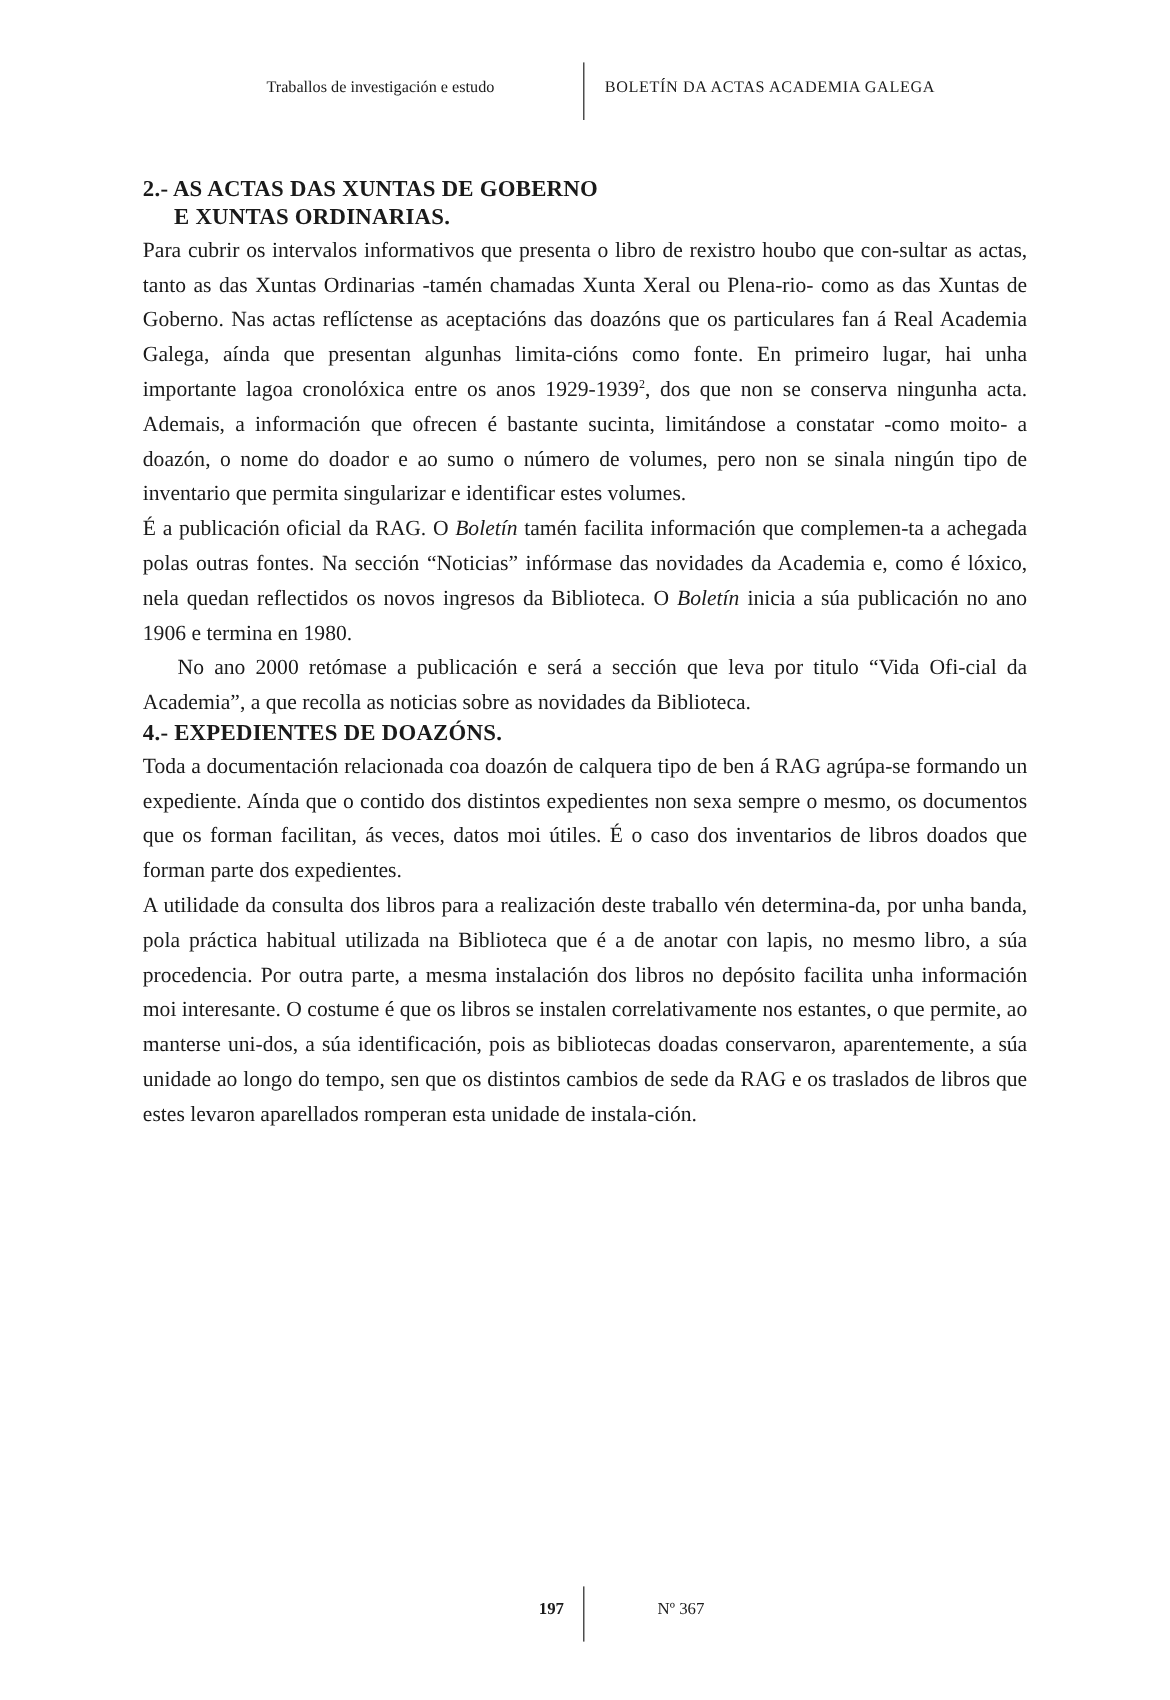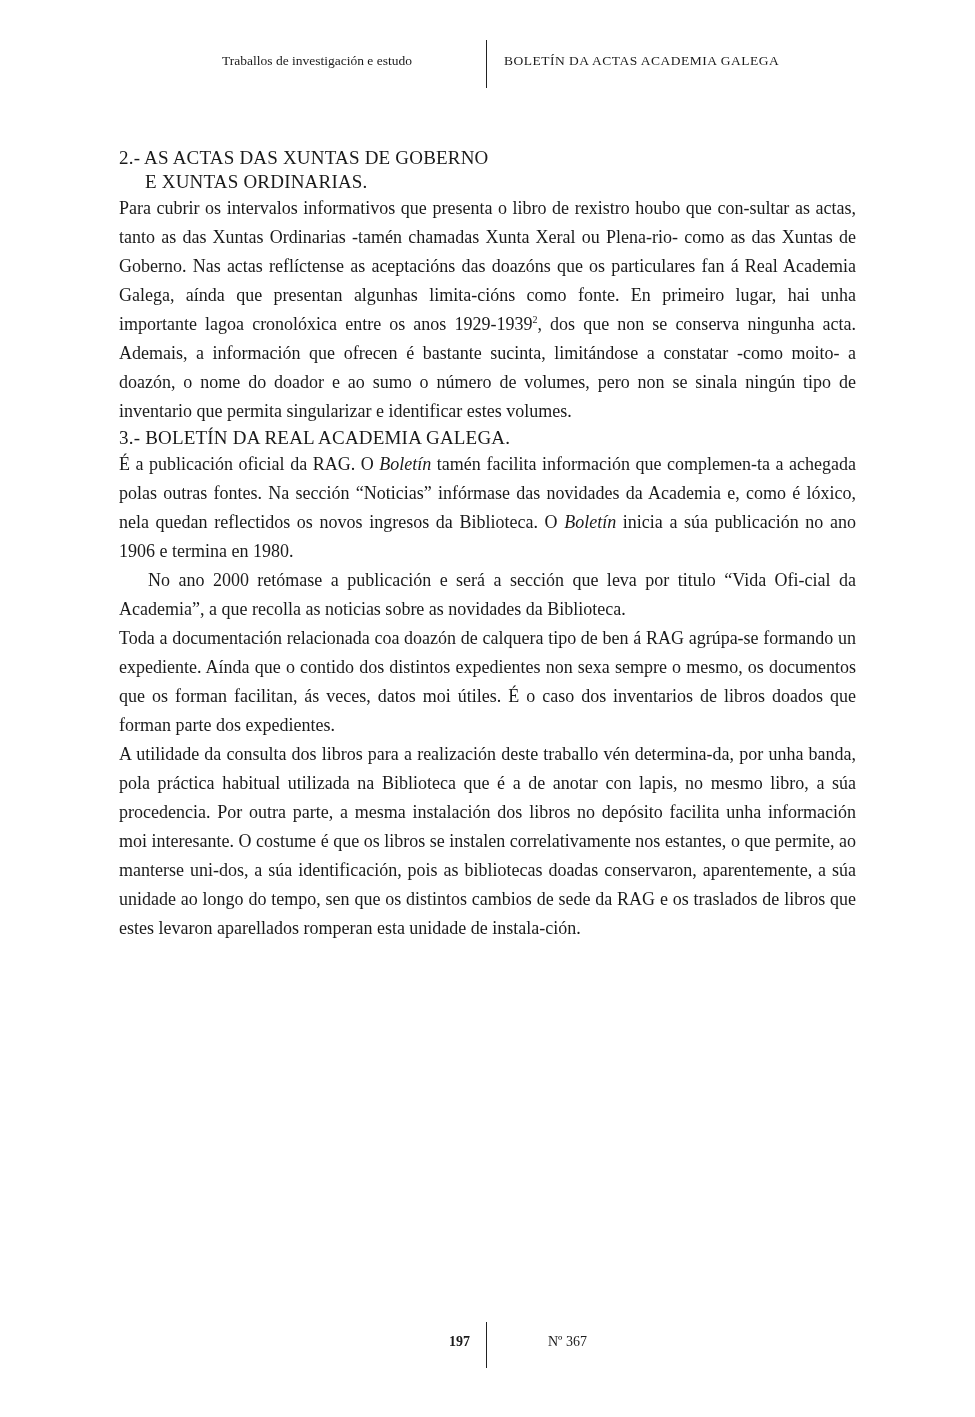--- a/index.html
+++ b/index.html
@@ -10,21 +10,21 @@
     body {
       width: 975px;
       height: 1417px;
       position: relative;
       overflow: hidden;
       color: #1a1a1a;
       font-family: "Liberation Serif", "DejaVu Serif", serif;
     }
     .running-head {
       position: absolute;
-      top: 40px;
+      top: 52px;
       left: 0;
       width: 915px;
       height: 48px;
     }
     .rh-left {
       position: absolute;
       right: 503px;
       top: 13px;
       font-size: 13.5px;
       white-space: nowrap;
@@ -45,21 +45,21 @@
       letter-spacing: 0.5px;
       white-space: nowrap;
     }
     .content {
       position: absolute;
       left: 119px;
       top: 146px;
       width: 737px;
     }
     h2.section-heading {
-      font-weight: normal;
+      font-weight: bold;
       font-size: 19px;
       line-height: 24px;
       margin: 0;
       letter-spacing: 0.2px;
     }
     h2 .indent-line {
       display: block;
       padding-left: 26px;
     }
     p.body {
@@ -125,26 +125,26 @@
 
   <section>
     <h2 class="section-heading">
       <span>2.- AS ACTAS DAS XUNTAS DE GOBERNO</span>
       <span class="indent-line">E XUNTAS ORDINARIAS.</span>
     </h2>
     <p class="body sec-gap-para"><span>Para cubrir os intervalos informativos que presenta o libro de rexistro houbo que con-sultar as actas, tanto as das Xuntas Ordinarias -tamén chamadas Xunta Xeral ou Plena-rio- como as das Xuntas de Goberno. Nas actas reflíctense as aceptacións das doazóns que os particulares fan á Real Academia Galega, aínda que presentan algunhas limita-cións como fonte. En primeiro lugar, hai unha importante lagoa cronolóxica entre os anos 1929-1939</span><sup class="fn">2</sup><span>, dos que non se conserva ningunha acta. Ademais, a información que ofrecen é bastante sucinta, limitándose a constatar -como moito- a doazón, o nome do doador e ao sumo o número de volumes, pero non se sinala ningún tipo de inventario que permita singularizar e identificar estes volumes.</span></p>
   </section>
 
   <section>
-    <h2 class="section-heading sec-gap-head">3.- BOLETÍN DA REAL ACADEMIA GALEGA.</h2>
     <p class="body para-gap-head"><span>É a publicación oficial da RAG. O </span><em>Boletín</em><span> tamén facilita información que complemen-ta a achegada polas outras fontes. Na sección “Noticias” infórmase das novidades da Academia e, como é lóxico, nela quedan reflectidos os novos ingresos da Biblioteca. O </span><em>Boletín</em><span> inicia a súa publicación no ano 1906 e termina en 1980.</span></p>
     <p class="body indent">No ano 2000 retómase a publicación e será a sección que leva por titulo “Vida Ofi-cial da Academia”, a que recolla as noticias sobre as novidades da Biblioteca.</p>
   </section>
 
   <section>
+    <h2 class="section-heading sec-gap-head">4.- EXPEDIENTES DE DOAZÓNS.</h2>
     <p class="body para-gap-head">Toda a documentación relacionada coa doazón de calquera tipo de ben á RAG agrúpa-se formando un expediente. Aínda que o contido dos distintos expedientes non sexa sempre o mesmo, os documentos que os forman facilitan, ás veces, datos moi útiles. É o caso dos inventarios de libros doados que forman parte dos expedientes.</p>
   </section>
 
   <section>
     <p class="body para-gap-head">A utilidade da consulta dos libros para a realización deste traballo vén determina-da, por unha banda, pola práctica habitual utilizada na Biblioteca que é a de anotar con lapis, no mesmo libro, a súa procedencia. Por outra parte, a mesma instalación dos libros no depósito facilita unha información moi interesante. O costume é que os libros se instalen correlativamente nos estantes, o que permite, ao manterse uni-dos, a súa identificación, pois as bibliotecas doadas conservaron, aparentemente, a súa unidade ao longo do tempo, sen que os distintos cambios de sede da RAG e os traslados de libros que estes levaron aparellados romperan esta unidade de instala-ción.</p>
   </section>
 
 </main>
 
 <footer class="footer">

